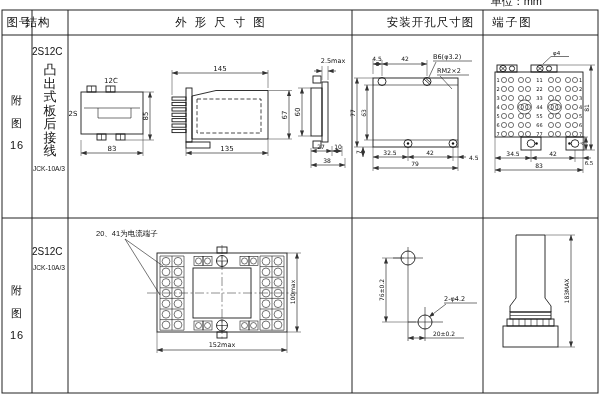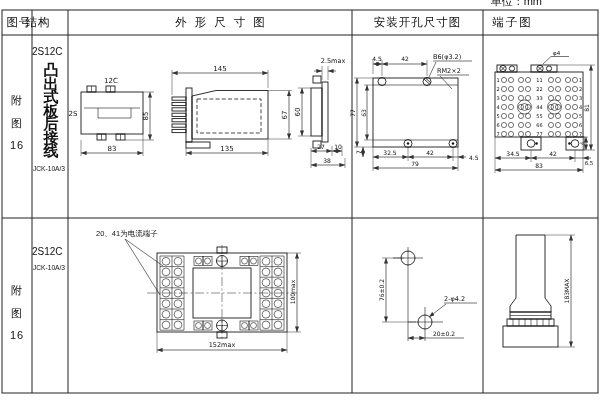--- a/index.html
+++ b/index.html
@@ -5,21 +5,21 @@
   html,body{margin:0;padding:0;background:#fff;}
   .sheet{position:relative;width:600px;height:400px;background:#fff;overflow:hidden;
          font-family:"Liberation Sans",sans-serif;color:#111;}
   .sheet svg{position:absolute;left:0;top:0;}
   .ov{position:absolute;color:#111;}
   .hc{top:10px;height:25px;line-height:25px;text-align:center;font-size:11.5px;}
   .figcol{width:30px;text-align:center;font-size:11px;}
   .figcol span{display:block;margin-top:8px;letter-spacing:1px;}
   .structcell{width:36px;}
   .model{font-size:10px;margin-top:11px;letter-spacing:0;}
-  .vdesc{width:13px;margin:6px auto 0;font-size:15px;line-height:13.5px;word-break:break-all;font-weight:bold;}
+  .vdesc{width:13px;margin:6px auto 0;font-size:13px;line-height:13.5px;word-break:break-all;}
   .code{font-size:7px;margin-top:7px;transform:scale(.95);}
   .unit{top:-6px;right:58px;font-size:11px;}
   .note{left:96px;top:229px;font-size:7.5px;white-space:nowrap;}
   
   .tbl{stroke:#222;stroke-width:1;fill:none;}
   .dr{stroke:#1a1a1a;stroke-width:0.9;fill:none;}
   .thin{stroke:#1a1a1a;stroke-width:0.6;fill:none;}
   .dash{stroke:#1a1a1a;stroke-width:0.8;fill:none;stroke-dasharray:4 2.2;}
   .cl{stroke:#333;stroke-width:0.55;stroke-dasharray:9 2.5 2 2.5;fill:none;}
   .ext{stroke:#444;stroke-width:0.55;fill:none;}
@@ -431,21 +431,21 @@
       <line class="dim" x1="571" y1="235" x2="571" y2="347"></line>
       <text class="dt f6" text-anchor="middle" transform="rotate(-90 569 291)" x="569" y="291">183MAX</text>
     </g>
   </svg>
 
   <div class="ov unit">单位：mm</div>
 
   <div class="ov hc" style="left:2px;width:34px;letter-spacing:1px;">图号</div>
   <div class="ov hc" style="left:20px;width:36px;letter-spacing:1px;font-family:Liberation Serif, serif;">结构</div>
   <div class="ov hc" style="left:68px;width:304px;letter-spacing:8px;padding-left:8px;box-sizing:border-box;">外形尺寸图</div>
-  <div class="ov hc" style="left:352px;width:131px;letter-spacing:1px;">安装开孔尺寸图</div>
+  <div class="ov hc" style="left:352px;width:131px;letter-spacing:1px;padding-left:13px;">安装开孔尺寸图</div>
   <div class="ov hc" style="left:455px;width:115px;letter-spacing:2px;">端子图</div>
 
   <div class="ov figcol" style="left:2px;top:85px;">
     <span>附</span>
     <span>图</span>
     <span>16</span>
   </div>
   <div class="ov figcol" style="left:2px;top:275px;">
     <span>附</span>
     <span>图</span>

